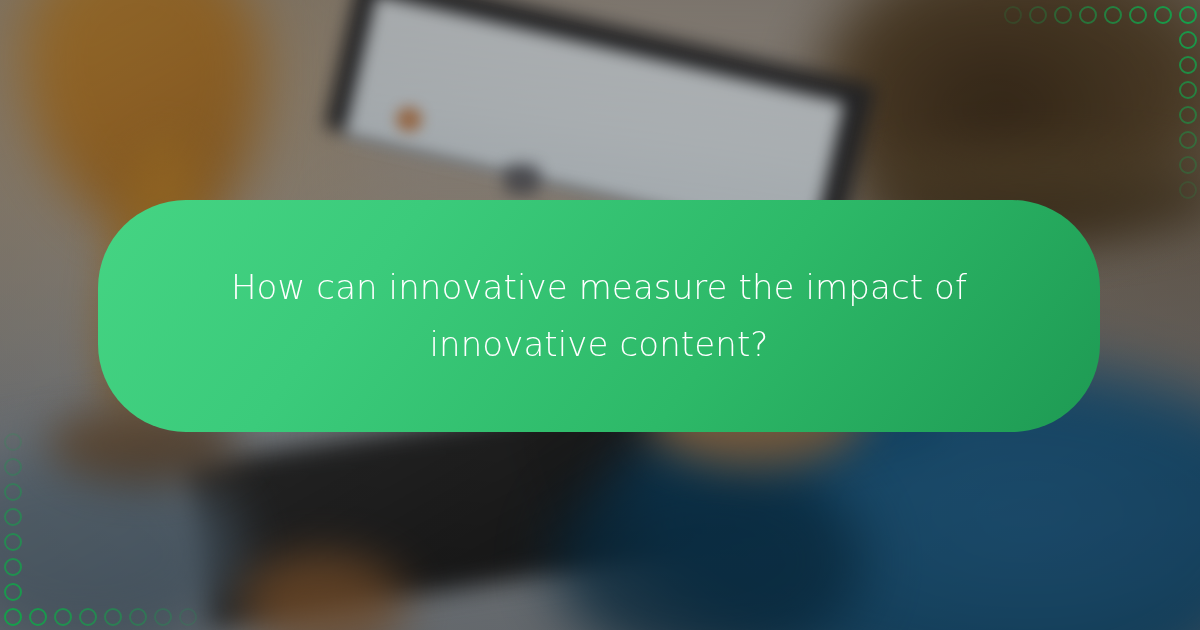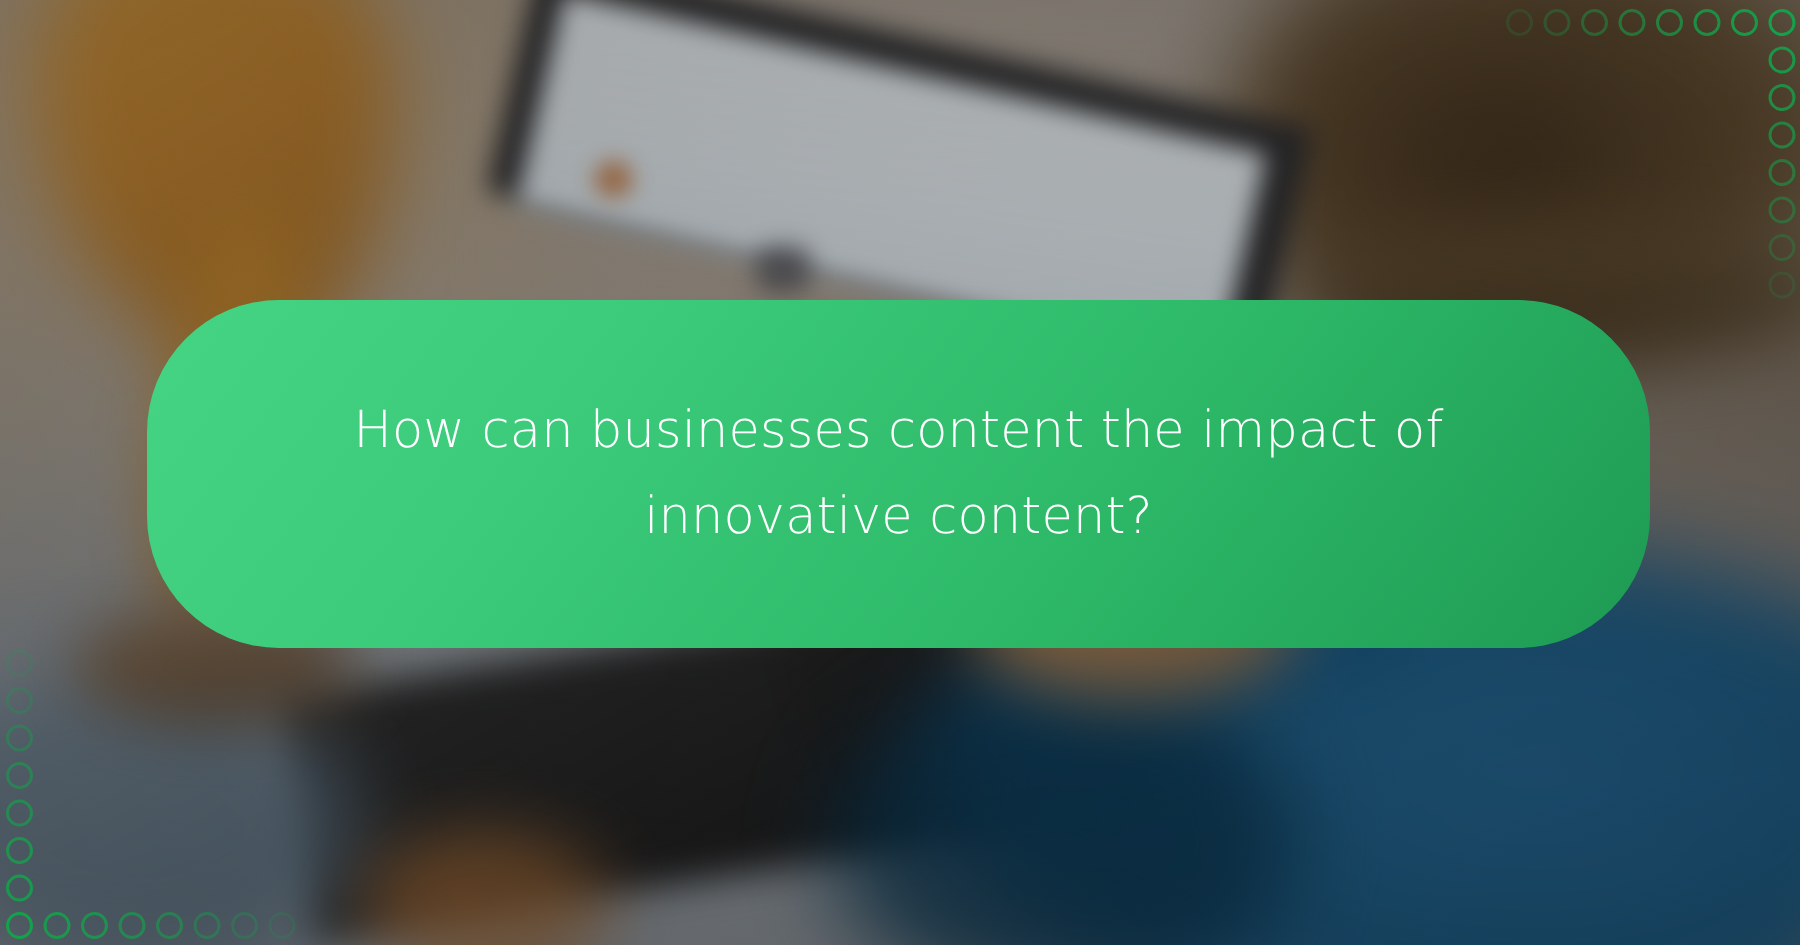--- a/index.html
+++ b/index.html
@@ -368,16 +368,16 @@
       <div class="ring" style="left: 3.5px; top: 2.5px; border-color: rgb(21, 160, 75); opacity: 0.18;"></div>
       <div class="ring" style="left: 3.5px; top: 27.5px; border-color: rgb(21, 160, 75); opacity: 0.3;"></div>
       <div class="ring" style="left: 3.5px; top: 52.5px; border-color: rgb(21, 160, 75); opacity: 0.44;"></div>
       <div class="ring" style="left: 3.5px; top: 77.5px; border-color: rgb(21, 160, 75); opacity: 0.56;"></div>
       <div class="ring" style="left: 3.5px; top: 102.5px; border-color: rgb(21, 160, 75); opacity: 0.68;"></div>
       <div class="ring" style="left: 3.5px; top: 127.5px; border-color: rgb(21, 160, 75); opacity: 0.8;"></div>
       <div class="ring" style="left: 3.5px; top: 152.5px; border-color: rgb(21, 160, 75); opacity: 0.9;"></div>
     </div>
 
   <div class="card">
-    <p class="card-text">How can businesses content the impact of innovative content?</p>
+    <p class="card-text">How can innovative measure the impact of innovative content?</p>
   </div>
 
 </div>
 
 </body></html>

